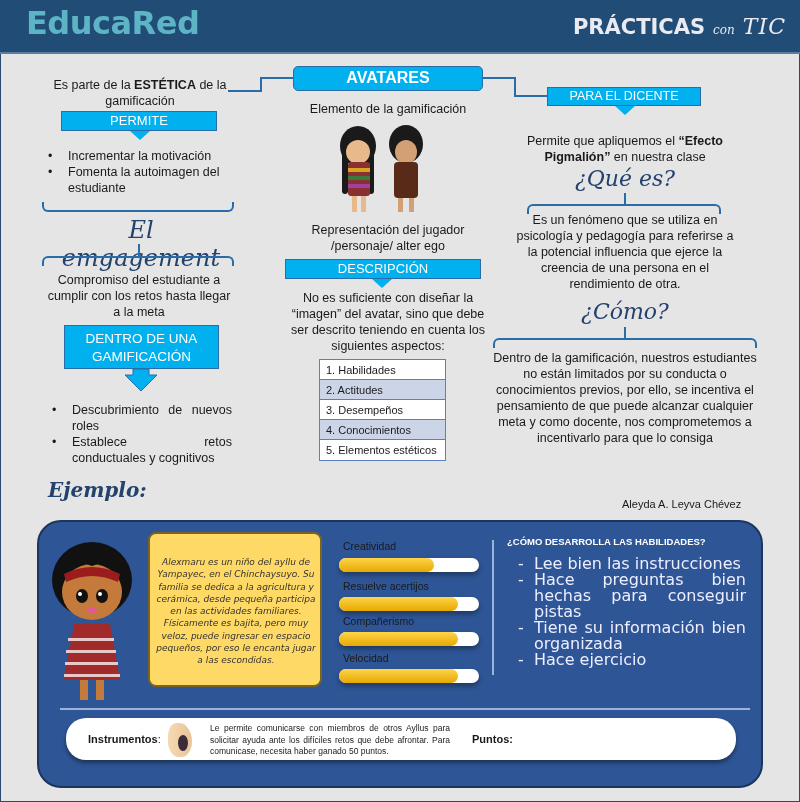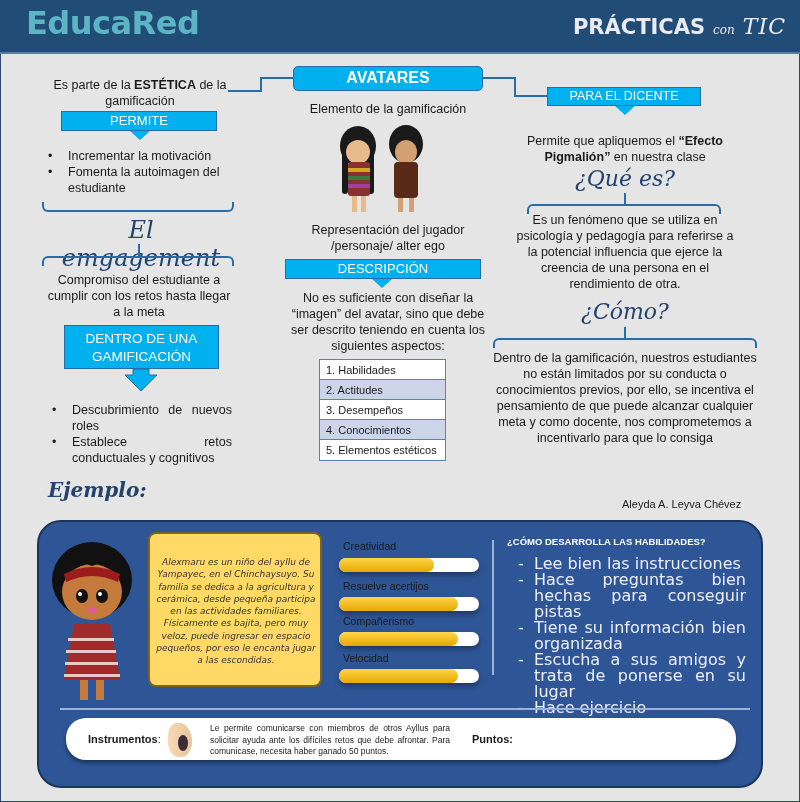--- a/index.html
+++ b/index.html
@@ -187,21 +187,20 @@
 <div class="bar-track" style="left:339px;top:669px;">
     <div class="bar-fill" style="width:85%;"></div>
   </div>
 
 <div class="divider-v"></div>
 <div class="hab-title">¿CÓMO DESARROLLA LAS HABILIDADES?</div>
 <ul class="dash">
   <li>Lee bien las instrucciones</li>
   <li>Hace preguntas bien hechas para conseguir pistas</li>
   <li>Tiene su información bien organizada</li>
-  <li>Escucha a sus amigos y trata de ponerse en su lugar</li>
   <li>Hace ejercicio</li>
 </ul>
 <div class="divider-h"></div>
 
 <div class="instr"></div>
 <div class="abs" style="left:88px;top:733px;font-size:11px;font-weight:bold;">
   <span>Instrumentos</span><span style="font-weight:normal;">:</span>
 </div>
 <div class="shell"></div>
 <div class="abs" style="left:210px;top:723px;width:240px;font-size:8.5px;line-height:11.5px;text-align:justify;">Le permite comunicarse con miembros de otros Ayllus para solicitar ayuda ante los difíciles retos que debe afrontar. Para comunicase, necesita haber ganado 50 puntos.</div>

